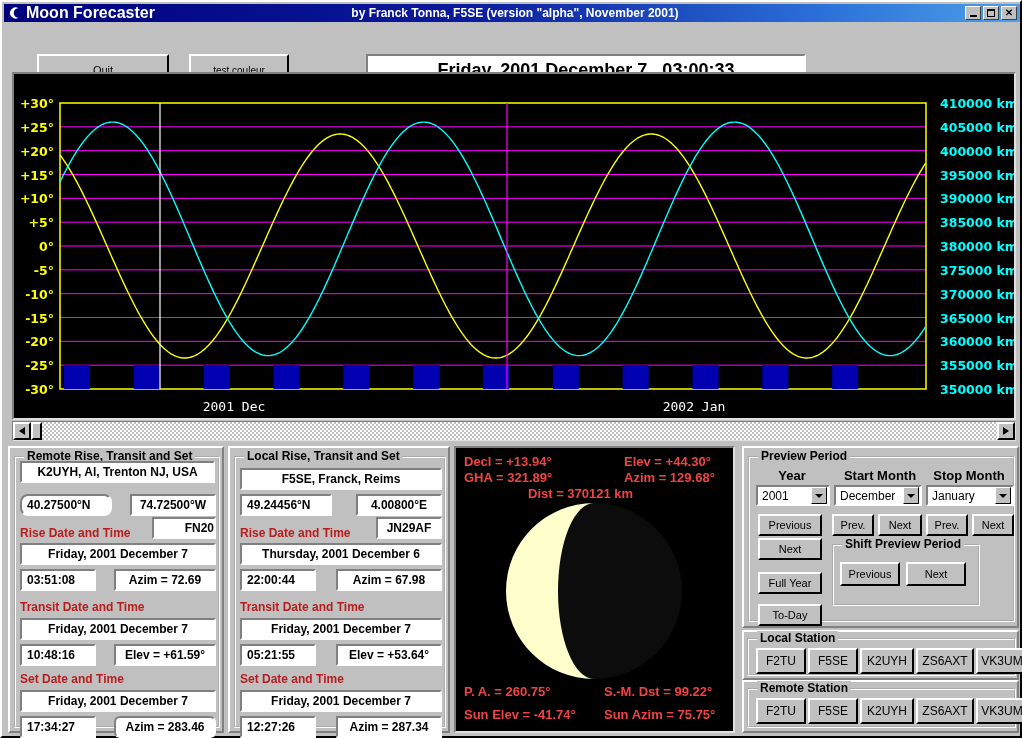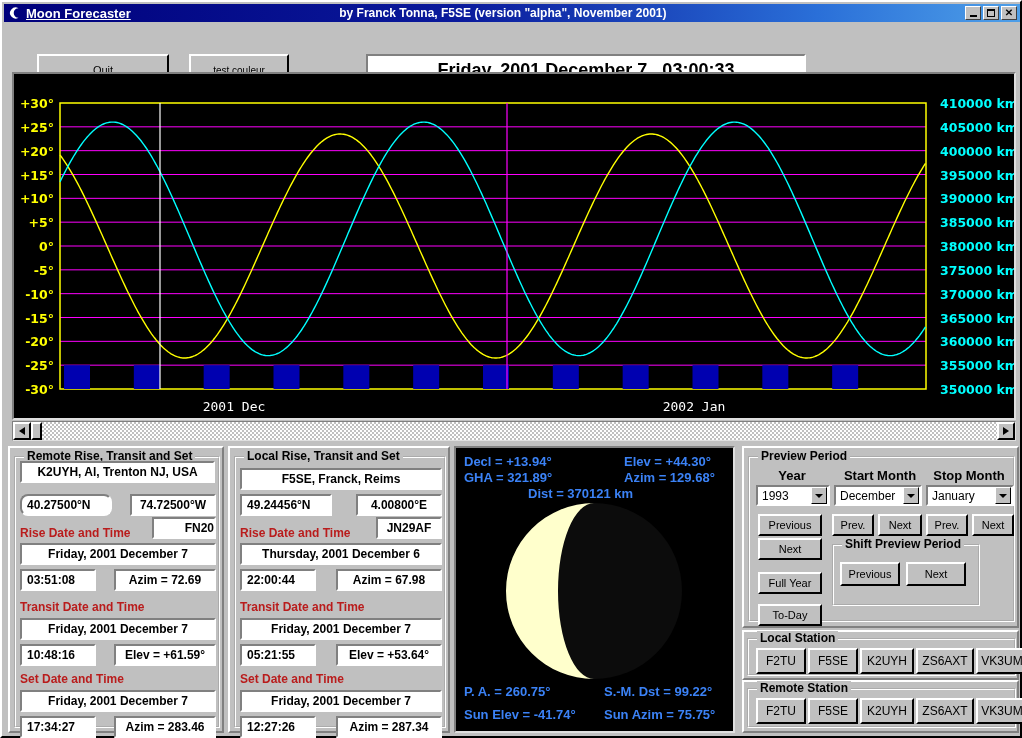--- a/index.html
+++ b/index.html
@@ -36,25 +36,24 @@
     padding: 0 2px;
   }
   #title-icon {
     width: 14px; height: 14px;
     margin: 0 4px 0 2px;
     position: relative;
     flex: 0 0 auto;
   }
   #title-text {
     color: #ffffff;
-    font-size: 13px;
+    font-size: 16px;
     font-weight: bold;
     white-space: nowrap;
     flex: 0 0 auto;
-    text-decoration: underline;
   }
   #title-sub {
     color: #ffffff;
     font-size: 12px;
     font-weight: bold;
     flex: 1 1 auto;
     text-align: center;
     white-space: nowrap;
     margin-left: -90px;
   }
@@ -226,21 +225,21 @@
     width: 281px; height: 287px;
     background: #000000;
     border-top: 2px solid #808080;
     border-left: 2px solid #808080;
     border-right: 2px solid #dfdfdf;
     border-bottom: 2px solid #dfdfdf;
     overflow: hidden;
   }
   .moon-text {
     position: absolute;
-    color: #3b82f6;
+    color: #ef4444;
     font-size: 13px;
     font-weight: bold;
     white-space: nowrap;
   }
 
   
   .combo {
     position: absolute;
     height: 21px;
     background: #ffffff;
@@ -401,21 +400,21 @@
     <div class="txtfield center" style="left:10px; top:95px; width:196px; height:22px;">Friday, 2001 December 7</div>
     <div class="txtfield left" style="left:10px; top:121px; width:76px; height:22px;">03:51:08</div>
     <div class="txtfield center" style="left:104px; top:121px; width:102px; height:22px;">Azim = 72.69</div>
     <div class="lbl" style="left:10px; top:152px;">Transit Date and Time</div>
     <div class="txtfield center" style="left:10px; top:170px; width:196px; height:22px;">Friday, 2001 December 7</div>
     <div class="txtfield left" style="left:10px; top:196px; width:76px; height:22px;">10:48:16</div>
     <div class="txtfield center" style="left:104px; top:196px; width:102px; height:22px;">Elev = +61.59°</div>
     <div class="lbl" style="left:10px; top:224px;">Set Date and Time</div>
     <div class="txtfield center" style="left:10px; top:242px; width:196px; height:22px;">Friday, 2001 December 7</div>
     <div class="txtfield left" style="left:10px; top:268px; width:76px; height:22px;">17:34:27</div>
-    <div class="txtfield center" style="left:104px; top:268px; width:102px; height:22px;">Azim = 283.46</div>
+    <div class="txtfield center" style="left:104px; top:268px; width:102px; height:22px;border-radius:6px;">Azim = 283.46</div>
   </div>
 
   <div class="panel-outer" style="left:226px; top:444px; width:222px; height:287px;">
     <div class="groupbox" style="left:4px; top:8px; width:212px; height:272px;">
       <div class="gb-label">Local Rise, Transit and Set</div>
     </div>
     <div class="txtfield center" style="left:10px; top:20px; width:202px; height:22px;">F5SE, Franck, Reims</div>
     <div class="txtfield left" style="left:10px; top:46px; width:92px; height:22px;">49.24456°N</div>
     <div class="txtfield center" style="left:126px; top:46px; width:86px; height:22px;">4.00800°E</div>
     <div class="lbl" style="left:10px; top:78px;">Rise Date and Time</div>
@@ -454,21 +453,21 @@
   <div class="panel-outer" style="left:740px; top:444px; width:277px; height:182px;">
     <div class="groupbox" style="left:4px; top:8px; width:267px; height:166px;">
       <div class="gb-label">Preview Period</div>
     </div>
 
     <div class="hdr" style="left:12px; top:20px; width:72px;">Year</div>
     <div class="hdr" style="left:88px; top:20px; width:96px;">Start Month</div>
     <div class="hdr" style="left:180px; top:20px; width:90px;">Stop Month</div>
 
     <div class="combo" style="left:12px; top:37px; width:74px;">
-      <span class="cval">1993</span>
+      <span class="cval">2001</span>
       <span class="carrow">
           <span class="tri"></span>
         </span>
     </div>
     <div class="combo" style="left:90px; top:37px; width:88px;">
       <span class="cval">December</span>
       <span class="carrow">
           <span class="tri"></span>
         </span>
     </div>

